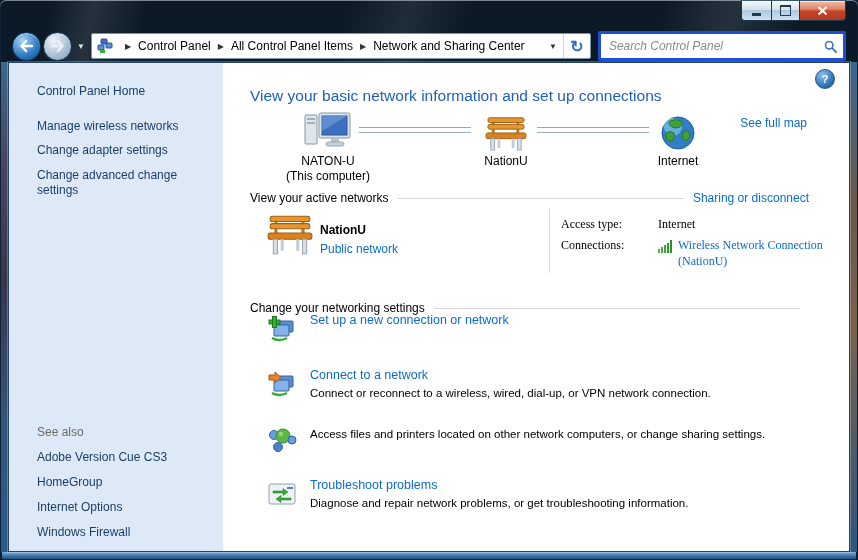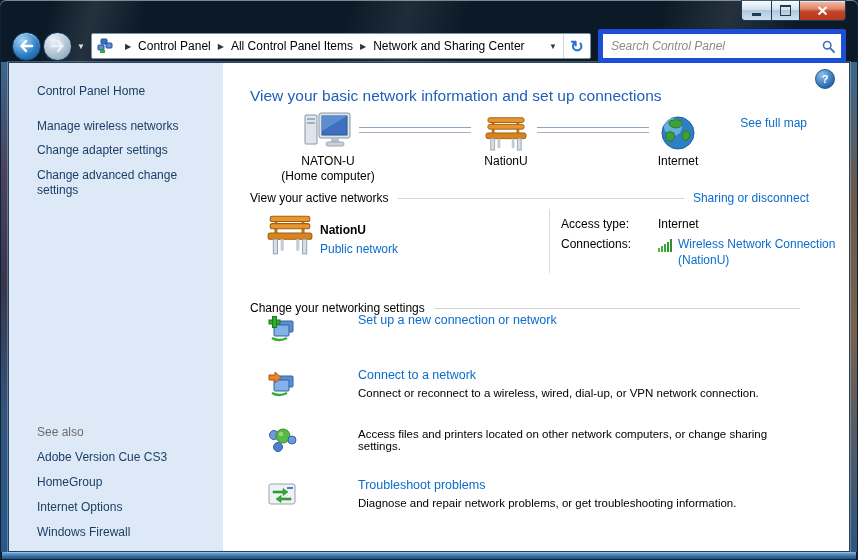--- a/index.html
+++ b/index.html
@@ -33,21 +33,21 @@
   .nav-btn{width:27px;height:27px;border-radius:50%;border:1px solid #0e3a63;display:flex;align-items:center;justify-content:center;flex:0 0 auto;}
   .nav-back{background:radial-gradient(circle at 35% 28%,#a6d4f5,#2e7cc4 58%,#0f4a86);box-shadow:inset 0 1px 1px rgba(255,255,255,.6);cursor:pointer;}
   .nav-fwd{background:radial-gradient(circle at 35% 28%,#eef3f7,#a8bdcd 60%,#8299ad);margin-left:2px;box-shadow:inset 0 1px 1px rgba(255,255,255,.6);}
   .nav-chevron{color:#cfe2f3;font-size:8px;margin:0 6px 0 5px;}
   .addressbar{display:flex;align-items:center;height:24px;background:#fff;border:1px solid #7c92a5;border-radius:2px;width:498px;flex:0 0 auto;}
   .addr-icon{margin:0 5px 0 5px;flex:0 0 auto;display:flex;}
   .crumb-sep{font-size:8px;color:#333;margin:0 7px;}
   .crumb{font-size:12px;color:#000;cursor:pointer;white-space:nowrap;}
   .addr-drop{margin-left:auto;font-size:8px;color:#333;width:20px;text-align:center;cursor:pointer;}
   .addr-refresh{width:26px;height:24px;border-left:1px solid #c9d5df;display:flex;align-items:center;justify-content:center;color:#2a6fc9;font-size:16px;font-weight:bold;cursor:pointer;}
-  .searchbox{margin-left:7px;display:flex;align-items:center;height:24px;background:#fff;border:5px solid #1d4ed8;border-radius:2px;flex:1;padding:0 6px;}
+  .searchbox{margin-left:7px;display:flex;align-items:center;height:24px;background:#fff;border:3px solid #1d4ed8;border-radius:2px;flex:1;padding:0 6px;}
   .searchbox input{flex:1;border:none;outline:none;font:italic 12px "Liberation Sans",sans-serif;color:#555;background:transparent;}
   .searchbox input::placeholder{color:#8a8a8a;font-style:italic;}
 
   
   .client{position:absolute;left:8px;right:8px;top:62px;bottom:8px;display:flex;
     border:1px solid #26445f;box-shadow:0 0 0 1px rgba(255,255,255,.25);}
   .sidebar{width:214px;background:#dde9f7;position:relative;flex:0 0 auto;font-size:12px;}
   .side-home{position:absolute;left:28px;top:21px;color:#1c3e66;cursor:pointer;}
   .side-tasks{position:absolute;left:28px;top:56px;right:10px;}
   .side-task{color:#1c3e66;cursor:pointer;margin-bottom:9px;line-height:1.28;}
@@ -69,28 +69,28 @@
   .mline{position:absolute;height:4px;border-top:1px solid #8fa6bf;border-bottom:1px solid #9db2c8;top:64px;}
 
   .sect-head{position:absolute;left:27px;right:40px;display:flex;align-items:center;}
   .hline{flex:1;height:1px;background:#d5d5d5;margin:0 9px;}
 
   .bench-box{position:absolute;left:42px;top:147px;cursor:default;}
   .an-name{position:absolute;left:97px;top:160px;font-weight:bold;}
   .an-cat{position:absolute;left:97px;top:179px;}
   .an-divider{position:absolute;left:326px;top:146px;width:1px;height:64px;background:#dcdcdc;}
   .net-details{position:absolute;left:338px;top:154px;}
-  .nd-row{display:flex;margin-bottom:6px;}
+  .nd-row{display:flex;margin-bottom:6px;font-family:Liberation Serif, serif;}
   .nd-label{width:97px;flex:0 0 auto;}
   .nd-conn{display:flex;align-items:flex-start;}
   .nd-conn svg{margin:2px 5px 0 0;flex:0 0 auto;}
   .conn-link{width:178px;line-height:1.3;}
 
   .tasks{position:absolute;left:44px;top:250px;right:38px;}
-  .task{display:flex;margin-bottom:16px;height:39px;gap:48px;}
+  .task{display:flex;margin-bottom:16px;height:39px;}
   .task-icon{width:30px;height:30px;margin-right:13px;margin-top:1px;flex:0 0 auto;}
   .task-title{font-size:12.5px;}
   .task-desc{margin-top:5px;font-size:11.5px;color:#000;}
 </style>
 </head>
 <body>
 
 <div class="window">
   <div class="streaks"></div>
   <div class="edge-l"></div>
@@ -185,21 +185,21 @@
             <rect x="5" y="7" width="8" height="2" fill="#9fb0bf"></rect>
               <rect x="5" y="11" width="8" height="2" fill="#9fb0bf"></rect>
             <rect x="17" y="2" width="31" height="25" rx="2" fill="#dce4ec" stroke="#8796a4"></rect>
             <rect x="20" y="5" width="25" height="19" fill="#3f6fc0" stroke="#27578f"></rect>
             <path d="M20 5 L45 5 L20 20 Z" fill="#6d9ad8" opacity="0.7"></path>
             <rect x="29" y="27" width="8" height="4" fill="#b8c2cc"></rect>
             <rect x="24" y="31" width="18" height="4" rx="2" fill="#c9d2da" stroke="#9aa7b2"></rect>
           </svg>
         </div>
         <div class="map-label">NATON-U</div>
-        <div class="map-label" style="margin-top:0;">(Home computer)</div>
+        <div class="map-label" style="margin-top:0;">(This computer)</div>
       </div>
 
       <div class="mline" style="left:136px;width:112px;"></div>
 
       <div class="map-node" style="left:228px;top:46px;">
         <div class="map-iconbox">
           <svg width="46" height="38" viewBox="0 0 48 40">
             <rect x="9" y="6" width="3" height="20" fill="#b87a20"></rect>
               <rect x="35" y="6" width="3" height="20" fill="#b87a20"></rect>
             <rect x="5" y="5" width="38" height="5" rx="2" fill="#e8952f" stroke="#a05f10"></rect>

